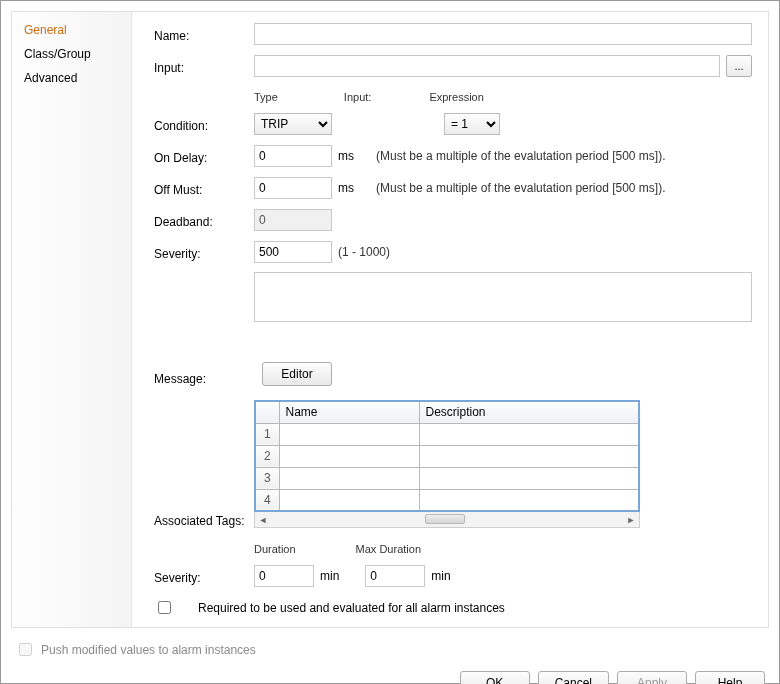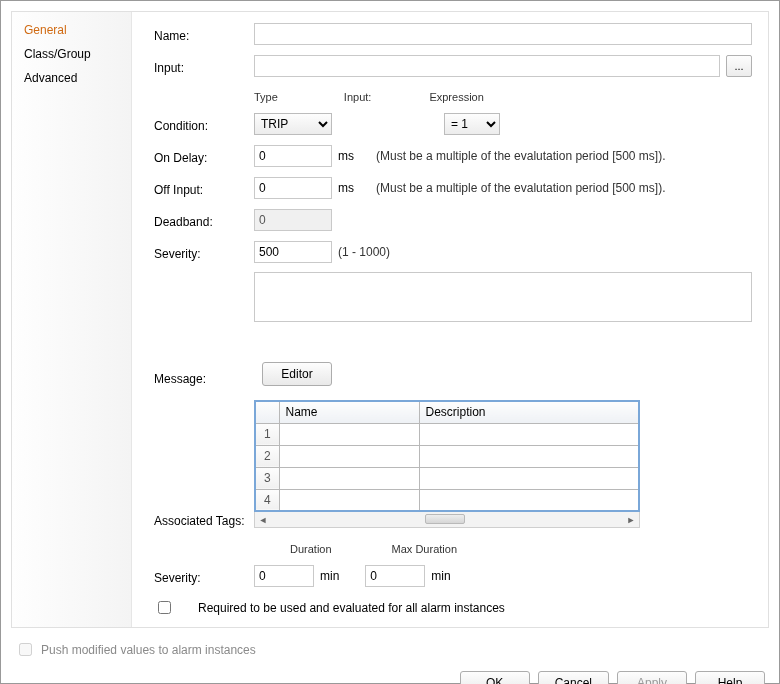--- a/index.html
+++ b/index.html
@@ -262,21 +262,21 @@
           <div class="label-col">On Delay:</div>
           <div class="field-col">
             <input class="text num" type="text" value="0" style="">
             <span>ms</span>
             <span style="width:10px"></span>
             <span class="hint">(Must be a multiple of the evalutation period [500 ms]).</span>
           </div>
         </div>
 
         <div class="row">
-          <div class="label-col">Off Input:</div>
+          <div class="label-col">Off Must:</div>
           <div class="field-col">
             <input class="text num" type="text" value="0" style="">
             <span>ms</span>
             <span style="width:10px"></span>
             <span class="hint">(Must be a multiple of the evalutation period [500 ms]).</span>
           </div>
         </div>
 
         <div class="row">
           <div class="label-col">Deadband:</div>
@@ -339,21 +339,21 @@
               <span class="arrow">◄</span>
               <div class="thumb"></div>
               <span class="arrow" style="margin-left:auto">►</span>
             </div>
           </div>
         </div>
 
         <div class="row" style="margin-top:10px; margin-bottom:2px;">
           <div class="label-col"></div>
           <div class="field-col">
-            <div class="subgroup" style="margin-right:54px;margin-left:36px;">
+            <div class="subgroup" style="margin-right:54px;">
                 <span class="mini-label">Duration</span>
               </div>
             <div class="subgroup">
                 <span class="mini-label">Max Duration</span>
               </div>
           </div>
         </div>
         <div class="row">
           <div class="label-col">Severity:</div>
           <div class="field-col">

